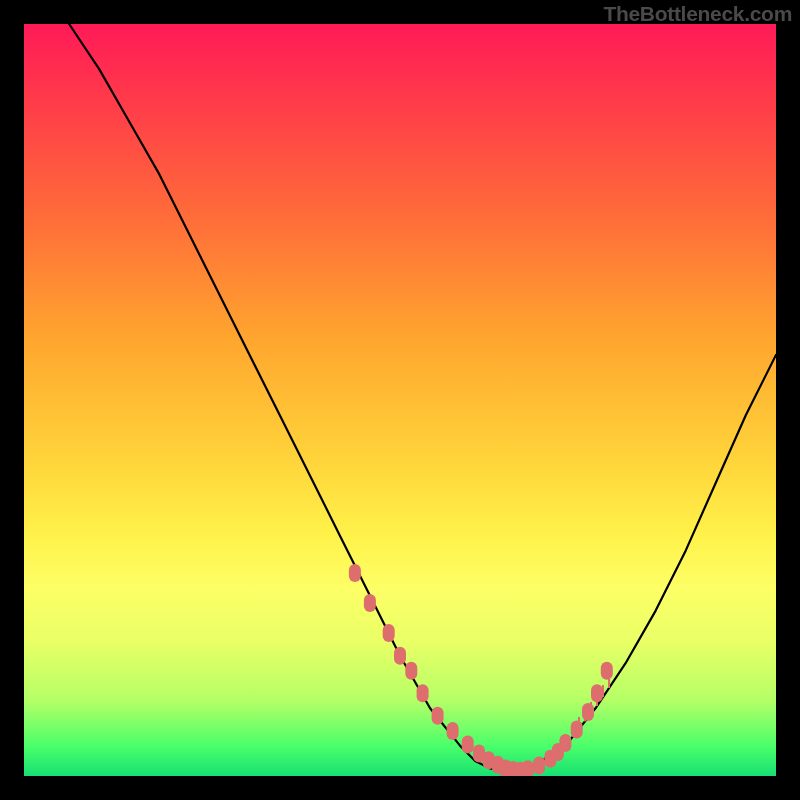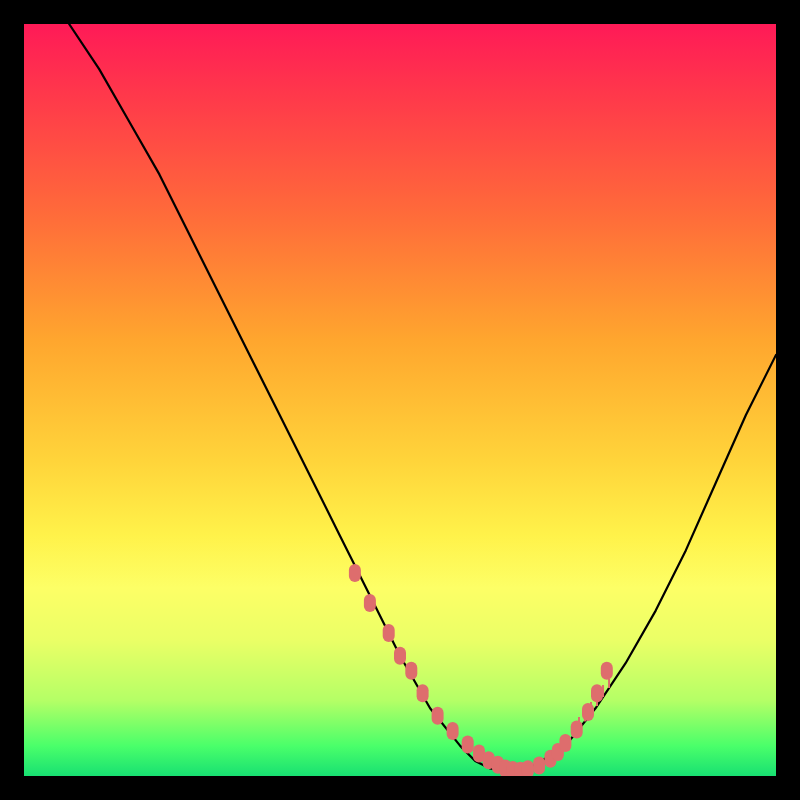--- a/index.html
+++ b/index.html
@@ -60,20 +60,21 @@
   }
   .tick {
     stroke: #de6d6d;
     stroke-width: 2;
   }
 </style>
 </head>
 <body>
 
 <div class="frame">
+  <div class="attribution">TheBottleneck.com</div>
   <div class="plot">
     <svg id="chart-svg" width="752" height="752" viewBox="0 0 752 752">
         <path d="M45.1 0.0 L75.2 45.1 L105.3 97.8 L135.4 150.4 L165.4 210.6 L195.5 270.7 L225.6 330.9 L255.7 391.0 L285.8 451.2 L315.8 511.4 L345.9 571.5 L376.0 631.7 L406.1 684.3 L436.2 721.9 L451.2 737.0 L466.2 744.5 L481.3 747.5 L496.3 746.7 L511.4 740.7 L541.4 721.9 L571.5 684.3 L601.6 639.2 L631.7 586.6 L661.8 526.4 L691.8 458.7 L721.9 391.0 L752.0 330.9 " class="curve-main"></path>
         <line x1="548.96" x2="548.96" y1="712.52" y2="703.52" class="tick"></line>
         <line x1="554.976" x2="554.976" y1="705" y2="693" class="tick"></line>
         <line x1="560.992" x2="560.992" y1="697.48" y2="682.48" class="tick"></line>
         <line x1="567.008" x2="567.008" y1="689.9599999999999" y2="677.9599999999999" class="tick"></line>
         <line x1="573.024" x2="573.024" y1="682.064" y2="673.064" class="tick"></line>
         <line x1="579.04" x2="579.04" y1="673.04" y2="661.04" class="tick"></line>
         <line x1="585.056" x2="585.056" y1="664.0160000000001" y2="655.0160000000001" class="tick"></line>

